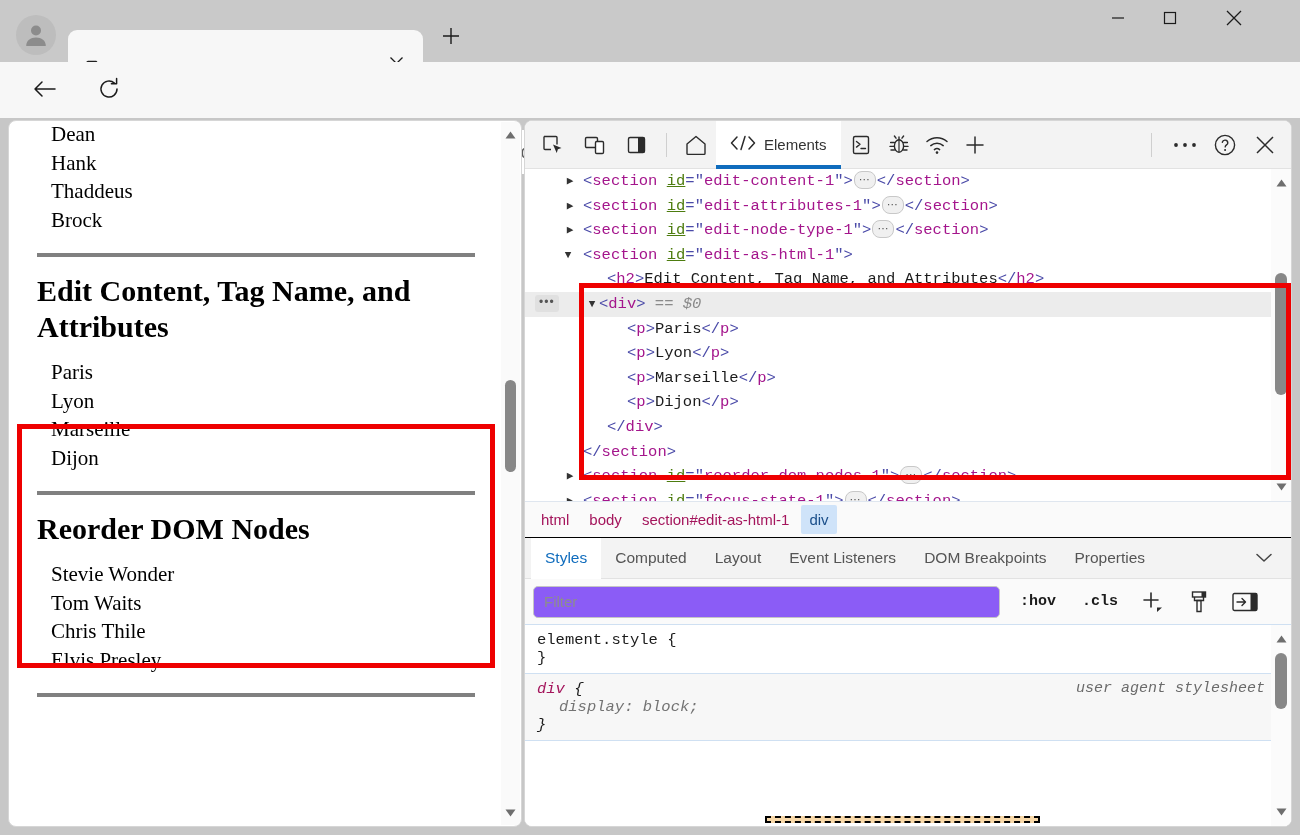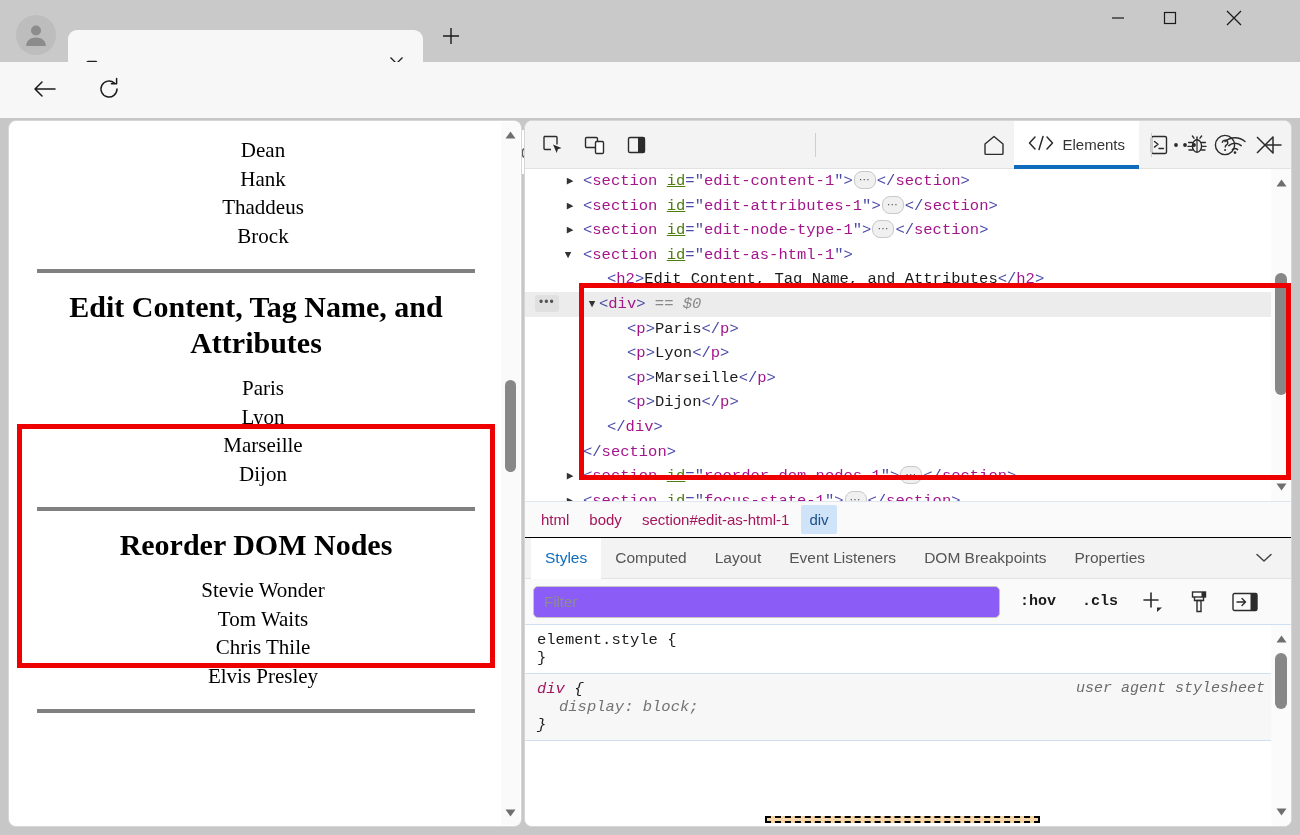--- a/index.html
+++ b/index.html
@@ -83,22 +83,22 @@
     display: flex; align-items: center; justify-content: center; }
 
   
   #page-view {
     position: absolute; left: 8px; top: 120px; width: 514px; height: 707px;
     background: #ffffff; border: 1px solid #d6d6d6; border-radius: 8px;
     overflow: hidden;
   }
   #page-content {
     position: absolute; left: 0; top: 0; width: 494px; height: 707px;
-    padding: 16px 28px; overflow: hidden;
-    font-family: "Liberation Serif", serif; color: #000; text-align: center;
+    padding: 0 28px; overflow: hidden;
+    font-family: "Liberation Serif", serif; color: #000;
   }
   #page-content .name-list { margin: 0; padding: 0; }
   #page-content .name-list p { margin: 0 0 1px 14px; font-size: 21px; line-height: 27.5px; }
   #page-content h2 { font-size: 30px; line-height: 36px; margin: 14px 0 14px 0; font-weight: bold; }
   #page-content hr.sep {
     border: none; border-top: 4px solid #808080; margin: 19px 0 0 0;
   }
   .sec-block { padding-top: 2px; }
 
   
@@ -127,21 +127,21 @@
   #devtools {
     position: absolute; left: 524px; top: 120px; width: 768px; height: 707px;
     background: #ffffff; border: 1px solid #d6d6d6; border-radius: 8px;
     overflow: hidden; display: flex; flex-direction: column;
   }
 
   
   #dt-toolbar {
     height: 48px; flex: 0 0 auto; background: #f3f3f3;
     border-bottom: 1px solid #e2e2e2;
-    display: flex; align-items: center; position: relative; justify-content: space-between;
+    display: flex; align-items: center; position: relative;
   }
   .dt-ico {
     width: 36px; height: 34px; display: flex; align-items: center; justify-content: center;
     border-radius: 4px; flex: 0 0 auto;
   }
   #dt-toolbar .grp-left { display: flex; align-items: center; margin-left: 10px; gap: 6px; }
   #dt-toolbar .vsep { width: 1px; height: 24px; background: #cfcfcf; margin: 0 11px; flex: 0 0 auto; }
   #dt-toolbar .grp-tabs { display: flex; align-items: center; gap: 2px; }
   .dt-tab {
     height: 48px; display: flex; align-items: center; gap: 8px; padding: 0 14px;

